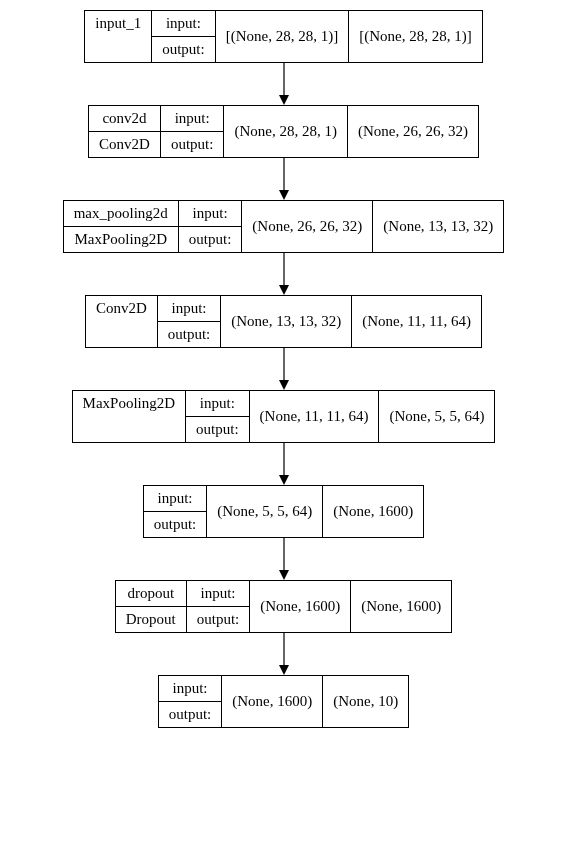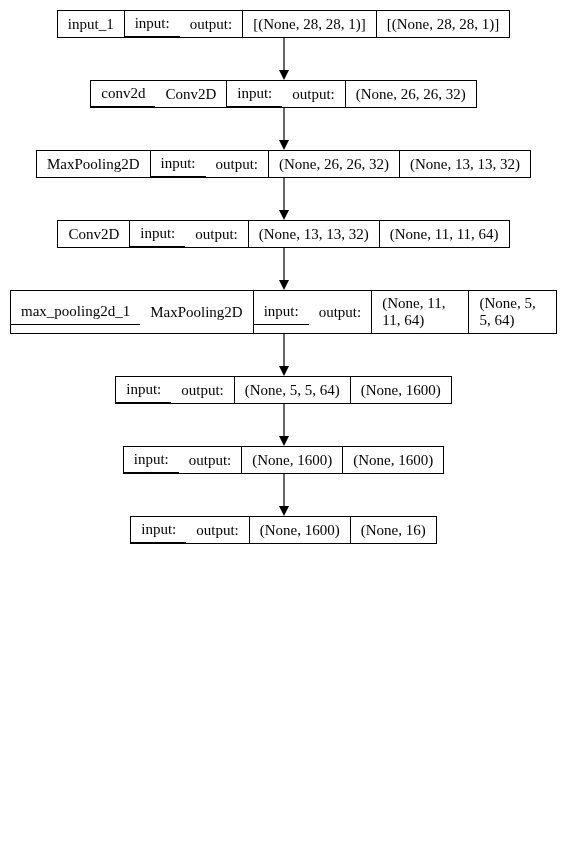--- a/index.html
+++ b/index.html
@@ -23,22 +23,21 @@
     background: white;
   }
   .node > div {
     border-right: 1px solid black;
   }
   .node > div:last-child {
     border-right: none;
   }
   .col {
     display: flex;
-    flex-direction: row;
-    align-items: center;
+    flex-direction: column;
   }
   .col > div {
     padding: 4px 10px;
     text-align: center;
     border-bottom: 1px solid black;
   }
   .col > div:last-child {
     border-bottom: none;
   }
   .shape {
@@ -84,32 +83,34 @@
 
   <div class="node">
     <div class="col">
       <div>conv2d</div>
       <div>Conv2D</div>
     </div>
     <div class="col">
       <div>input:</div>
       <div>output:</div>
     </div>
+    <div class="shape">(None, 28, 28, 1)</div>
     <div class="shape">(None, 26, 26, 32)</div>
   </div>
 
   <div class="arrow-wrap">
     <svg class="arrow" width="14" height="42">
         <line x1="7" y1="0" x2="7" y2="32" stroke="black" stroke-width="1.2"></line>
         <polygon points="7,42 2,32 12,32" fill="black"></polygon>
       </svg>
   </div>
 
   <div class="node">
     <div class="col">
+      <div>max_pooling2d</div>
       <div>MaxPooling2D</div>
     </div>
     <div class="col">
       <div>input:</div>
       <div>output:</div>
     </div>
     <div class="shape">(None, 26, 26, 32)</div>
     <div class="shape">(None, 13, 13, 32)</div>
   </div>
 
@@ -134,21 +135,20 @@
 
   <div class="arrow-wrap">
     <svg class="arrow" width="14" height="42">
         <line x1="7" y1="0" x2="7" y2="32" stroke="black" stroke-width="1.2"></line>
         <polygon points="7,42 2,32 12,32" fill="black"></polygon>
       </svg>
   </div>
 
   <div class="node">
     <div class="col">
-      <div>max_pooling2d_1</div>
       <div>MaxPooling2D</div>
     </div>
     <div class="col">
       <div>input:</div>
       <div>output:</div>
     </div>
     <div class="shape">(None, 11, 11, 64)</div>
     <div class="shape">(None, 5, 5, 64)</div>
   </div>
 
@@ -170,36 +170,40 @@
 
   <div class="arrow-wrap">
     <svg class="arrow" width="14" height="42">
         <line x1="7" y1="0" x2="7" y2="32" stroke="black" stroke-width="1.2"></line>
         <polygon points="7,42 2,32 12,32" fill="black"></polygon>
       </svg>
   </div>
 
   <div class="node">
     <div class="col">
-      <div>input:</div>
-      <div>output:</div>
-    </div>
-    <div class="shape">(None, 1600)</div>
-    <div class="shape">(None, 1600)</div>
-  </div>
-
-  <div class="arrow-wrap">
-    <svg class="arrow" width="14" height="42">
-        <line x1="7" y1="0" x2="7" y2="32" stroke="black" stroke-width="1.2"></line>
-        <polygon points="7,42 2,32 12,32" fill="black"></polygon>
-      </svg>
-  </div>
-
-  <div class="node">
-    <div class="col">
-      <div>input:</div>
-      <div>output:</div>
-    </div>
-    <div class="shape">(None, 1600)</div>
-    <div class="shape">(None, 16)</div>
+      <div>dropout</div>
+      <div>Dropout</div>
+    </div>
+    <div class="col">
+      <div>input:</div>
+      <div>output:</div>
+    </div>
+    <div class="shape">(None, 1600)</div>
+    <div class="shape">(None, 1600)</div>
+  </div>
+
+  <div class="arrow-wrap">
+    <svg class="arrow" width="14" height="42">
+        <line x1="7" y1="0" x2="7" y2="32" stroke="black" stroke-width="1.2"></line>
+        <polygon points="7,42 2,32 12,32" fill="black"></polygon>
+      </svg>
+  </div>
+
+  <div class="node">
+    <div class="col">
+      <div>input:</div>
+      <div>output:</div>
+    </div>
+    <div class="shape">(None, 1600)</div>
+    <div class="shape">(None, 10)</div>
   </div>
 
 </div>
 
 </body></html>

